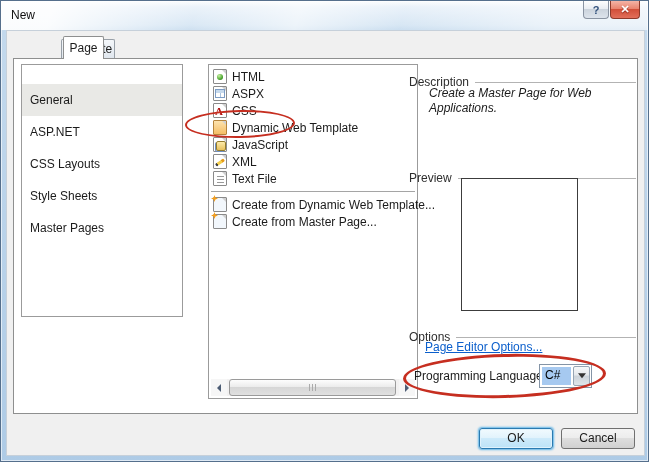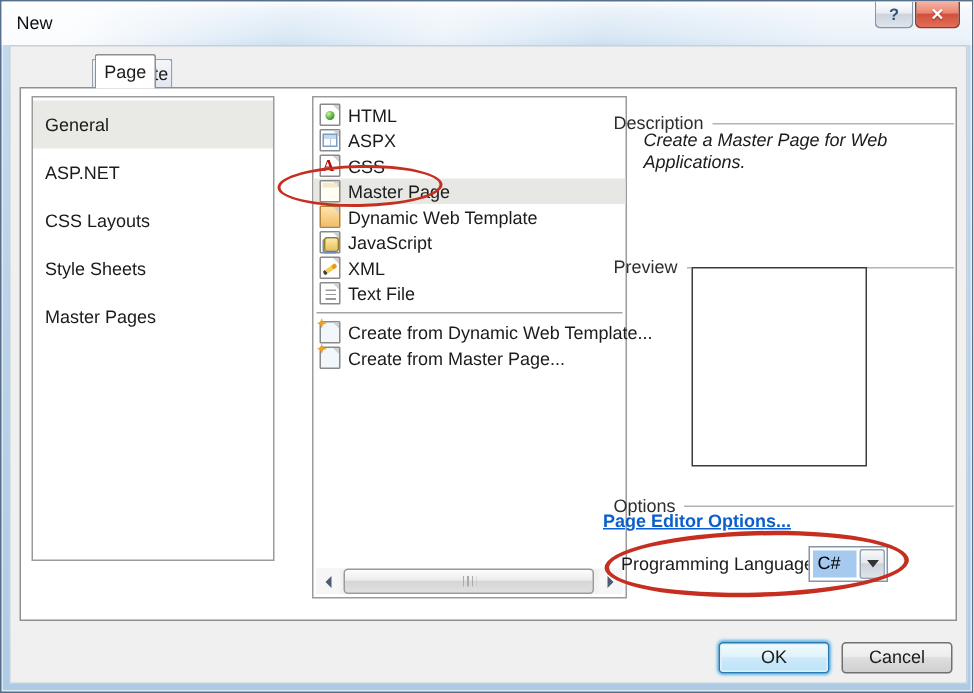--- a/index.html
+++ b/index.html
@@ -23,21 +23,21 @@
     background:linear-gradient(#f4b4a6,#ea8570 45%,#d2503a 50%,#e26f5a);}
   .face{position:absolute;left:5px;top:29px;width:639px;height:426px;background:#f0f0f0;border:1px solid #c6d0da;}
 
   .tab{position:absolute;border:1px solid #8e8f8f;border-bottom:none;border-radius:2px 2px 0 0;
     text-align:center;cursor:default;}
   .tab-active{left:18px;top:35px;width:41px;height:23px;line-height:22px;background:#fff;z-index:4;margin-left:44px;}
   .tab-inactive{left:60px;top:38px;width:54px;height:20px;line-height:19px;z-index:1;
     background:linear-gradient(#f4f7fa,#dfe6ee);border-color:#98a0a8;}
   .tabpage{position:absolute;left:12px;top:57px;width:625px;height:356px;background:#fff;border:1px solid #8e8f8f;z-index:2;}
 
-  .catlist{position:absolute;left:20px;top:63px;width:162px;height:310px;background:#fff;border:1px solid #9b9b9b;z-index:3;padding-top:2px;}
+  .catlist{position:absolute;left:20px;top:63px;width:162px;height:253px;background:#fff;border:1px solid #9b9b9b;z-index:3;padding-top:19px;}
   .catrow{height:32px;line-height:32px;padding-left:8px;cursor:default;}
   .catrow.sel{background:#e9e9e6;}
 
   .mlist{position:absolute;left:207px;top:63px;width:210px;height:335px;background:#fff;border:1px solid #9b9b9b;z-index:3;padding-top:3px;}
   .mrow{height:17px;display:flex;align-items:center;padding-left:3px;cursor:default;white-space:nowrap;}
   .mrow.sel{background:#e7e7e4;}
   .mlist-sep{height:1px;background:#a5a5a5;margin:4px 2px;}
 
   
   .ficon{position:relative;width:14px;height:15px;flex:none;margin:0 5px 0 1px;
@@ -72,21 +72,21 @@
   .sb-thumb{flex:1;margin:0 3px 0 2px;border:1px solid #9a9a9a;border-radius:3px;position:relative;cursor:default;
     background:linear-gradient(#fdfdfd,#ececec 45%,#d6d6d6 50%,#e0e0e0);}
   .sb-thumb::after{content:"";position:absolute;left:50%;top:4px;bottom:4px;width:9px;transform:translateX(-50%);
     background:repeating-linear-gradient(90deg,#ababab 0 1px,transparent 1px 3px);}
 
   
   .ghead{position:absolute;left:408px;width:227px;display:flex;align-items:center;gap:6px;color:#2e2e2e;z-index:3;margin-top:12px;}
   .ghead .line{flex:1;height:1px;background:#b3b3b3;}
   .desc-text{position:absolute;left:428px;top:85px;width:190px;line-height:15px;z-index:3;font-style:italic;}
   .preview-box{position:absolute;left:460px;top:177px;width:117px;height:133px;background:#fff;border:1px solid #3c3c3c;z-index:3;}
-  .peo-link{position:absolute;left:401px;top:339px;color:#0b5fcc;text-decoration:underline;cursor:pointer;z-index:3;font-weight:bold;}
+  .peo-link{position:absolute;left:424px;top:339px;color:#0b5fcc;text-decoration:underline;cursor:pointer;z-index:3;}
   .lang-label{position:absolute;left:413px;top:368px;z-index:3;}
   .combo{position:absolute;left:538px;top:363px;width:53px;height:24px;border:1px solid #8494a6;background:#fff;display:flex;z-index:3;cursor:default;}
   .combo-val{flex:1;margin:2px 1px 2px 2px;background:#a6c9f0;padding:1px 0 0 3px;color:#000;}
   .combo-btn{width:17px;margin:1px;border:1px solid #97a5b4;border-radius:2px;position:relative;
     background:linear-gradient(#f7f8f9,#e4e8ec 45%,#ccd3da 50%,#dfe5ea);}
   .combo-btn::after{content:"";position:absolute;left:50%;top:50%;transform:translate(-50%,-30%);
     border:4px solid transparent;border-top:5px solid #333;}
 
   
   .ellipse{position:absolute;border-radius:50%;pointer-events:none;z-index:6;}
@@ -143,24 +143,20 @@
       <span>HTML</span>
     </div>
     <div class="mrow">
       <span class="ficon i-aspx"></span>
       <span>ASPX</span>
     </div>
     <div class="mrow">
       <span class="ficon i-css"></span>
       <span>CSS</span>
     </div>
-    <div class="mrow sel">
-      <span class="ficon i-master"></span>
-      <span>Master Page</span>
-    </div>
     <div class="mrow">
       <span class="ficon i-dwt"></span>
       <span>Dynamic Web Template</span>
     </div>
     <div class="mrow">
       <span class="ficon i-js"></span>
       <span>JavaScript</span>
     </div>
     <div class="mrow">
       <span class="ficon i-xml"></span>

